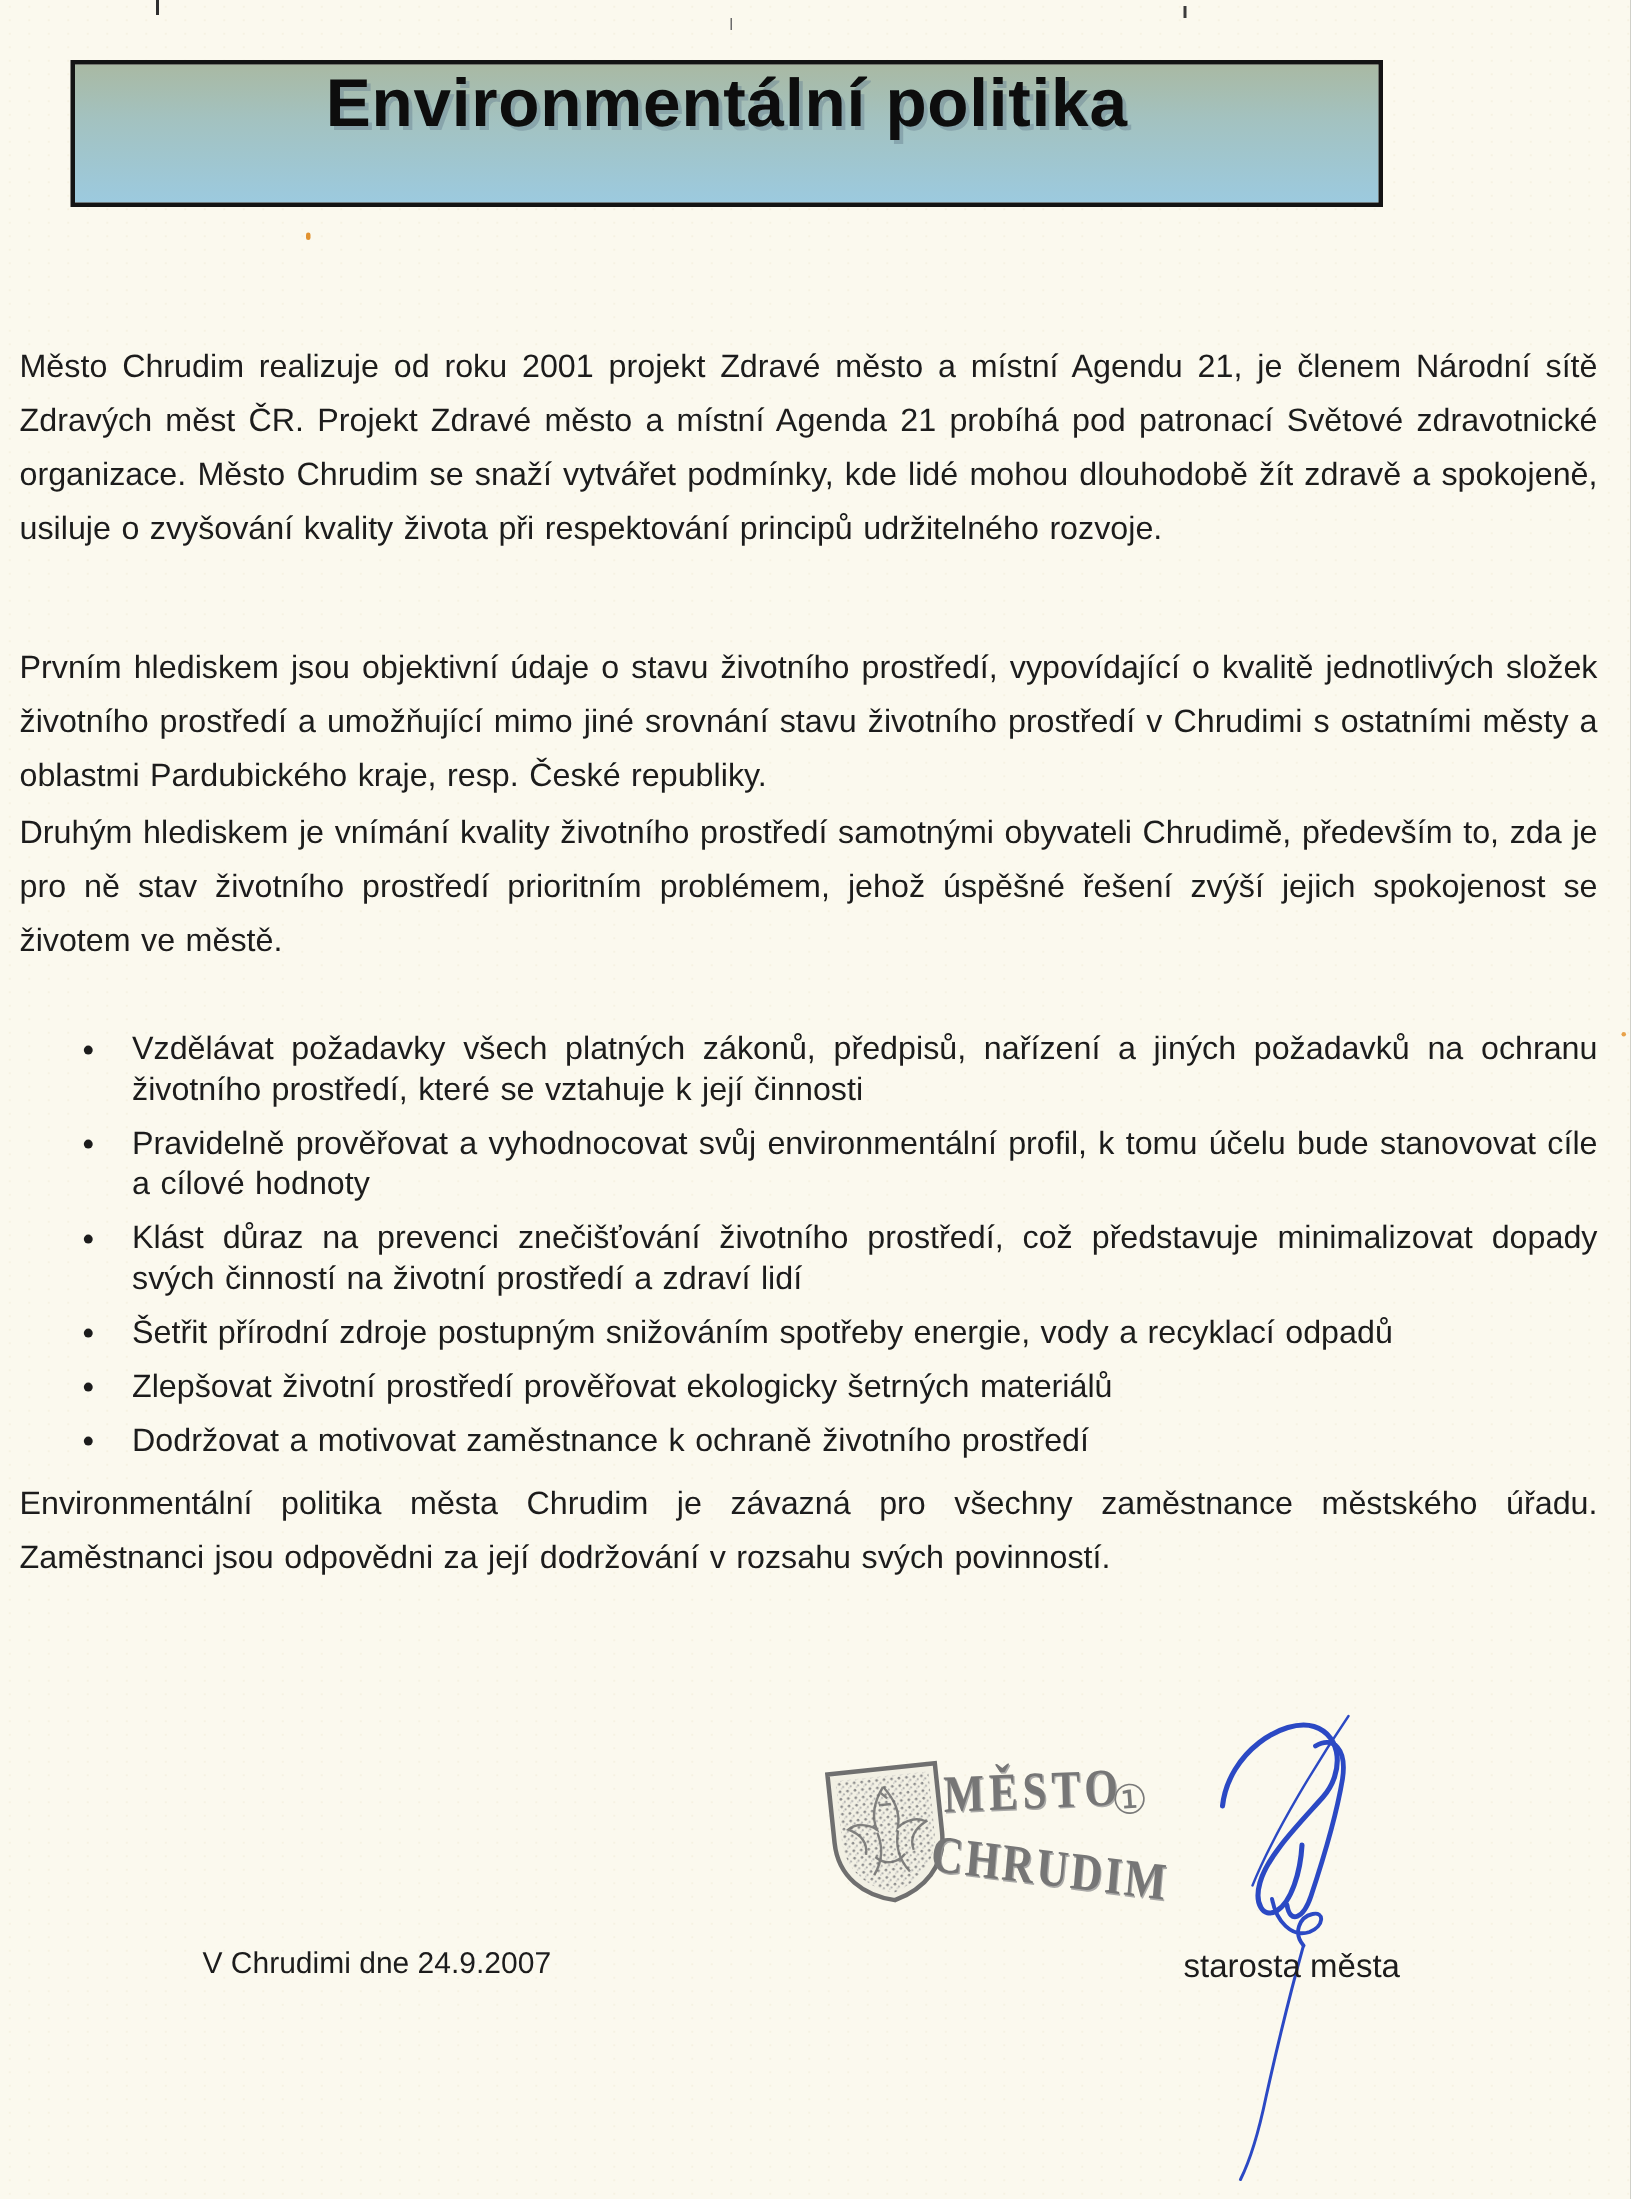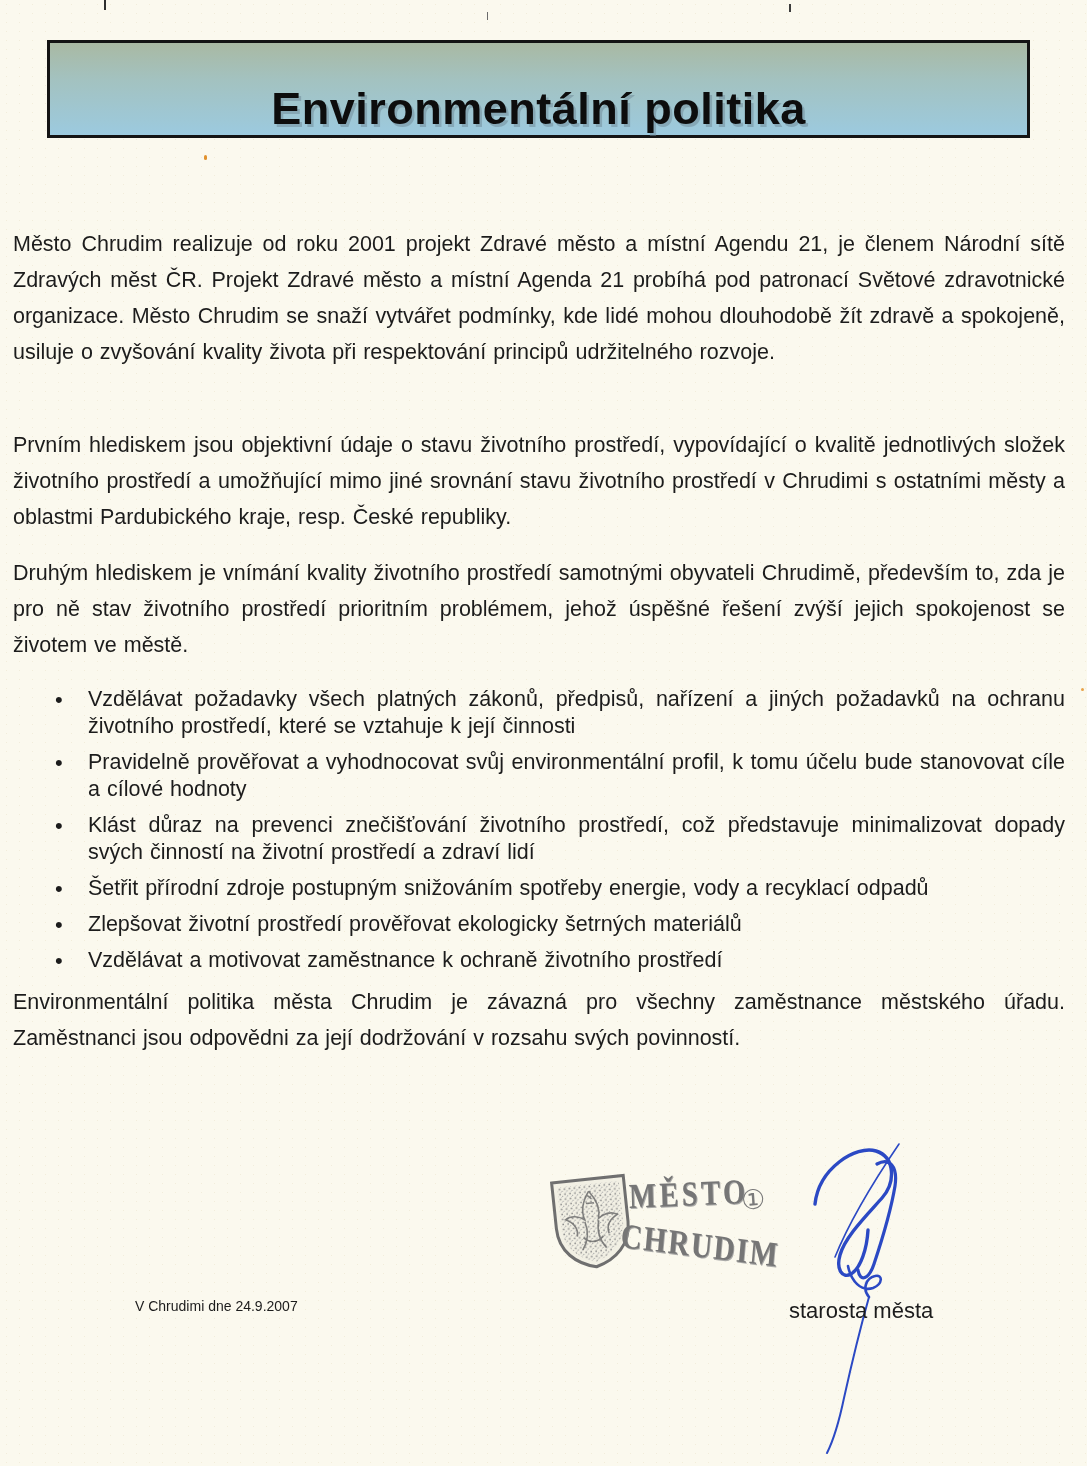--- a/index.html
+++ b/index.html
@@ -12,44 +12,44 @@
     width:1087px; height:1466px;
     margin:0 auto;
     background:#fbf9ee;
     background-image: radial-gradient(rgba(226,216,185,.35) .5px, transparent .7px);
     background-size: 13px 9px;
     overflow:hidden;
     color:#1c1c1c;
   }
   
   .banner {
-    position:absolute; left:47px; top:40px; width:983px; height:98px;
+    position:absolute; left:47px; top:40px; width:875px; height:98px;
     box-sizing:border-box;
     border:3px solid #141414;
     background:linear-gradient(180deg,#a9b9a3 0%, #a3c2c0 40%, #9ccadf 100%);
-    display:flex; align-items:flex-end; justify-content:center;
+    display:flex; align-items:flex-start; justify-content:center;
   }
   .banner h1 {
     margin:0;
     font-size:45px; font-weight:700; letter-spacing:.5px;
     color:#0d0d0d;
     text-shadow:2.5px 2.5px 0 rgba(110,135,150,.5);
   }
   
   .para, .intro, .closing {
     position:absolute; left:13px; width:1052px;
     margin:0;
     font-size:21.5px; line-height:36px;
     text-align:justify;
     word-spacing:1px;
   }
   .p1 { top:226px; }
   .p2 { top:339px; }
   .p3 { top:427px; }
-  .p4 { top:555px; }
+  .p4 { top:537px; }
   .intro { top:649px; text-align:left; }
   .closing { top:984px; }
 
   .bullets { position:absolute; left:13px; top:686px; width:1052px; }
   .bullet-row { display:flex; margin-bottom:9px; }
   .bullet-dot {
     flex:0 0 33px; margin-left:42px;
     font-size:22px; line-height:27px; text-align:left;
   }
   .bullet-text {
@@ -70,21 +70,21 @@
     transform-origin:left center;
   }
   .stamp-line1 { left:84px; top:14px; font-size:35px; letter-spacing:4px; transform:scaleX(.82) rotate(-2deg); }
   .stamp-line2 { left:76px; top:53px; font-size:35px; letter-spacing:2px; transform:scaleX(.84) rotate(6deg); }
   .stamp-symbol { position:absolute; left:196px; top:21px; font-size:27px; color:#7a7a7a; transform:rotate(-4deg); }
 
   
   .signature { position:absolute; left:790px; top:1140px; }
 
   
-  .dateline { position:absolute; left:135px; top:1298px; font-size:14px; }
+  .dateline { position:absolute; left:135px; top:1298px; font-size:20px; }
   .signer   { position:absolute; left:789px; top:1298px; font-size:22px; }
 
   
   .artifact { position:absolute; }
   .a1 { left:104px; top:0;  width:2px; height:10px; background:#2f2f2f; }
   .a2 { left:487px; top:12px; width:1px; height:8px; background:#6b6b6b; }
   .a3 { left:789px; top:4px; width:2px; height:8px; background:#3c3c3c; }
   .a4 { left:204px; top:155px; width:3px; height:5px; background:#e1922f; border-radius:2px; }
   .a5 { left:1081px; top:688px; width:3px; height:3px; background:#e8a24a; border-radius:2px; }
 </style>
@@ -124,21 +124,21 @@
     <div class="bullet-row">
       <span class="bullet-dot">•</span>
       <span class="bullet-text">Šetřit přírodní zdroje postupným snižováním spotřeby energie, vody a recyklací odpadů</span>
     </div>
     <div class="bullet-row">
       <span class="bullet-dot">•</span>
       <span class="bullet-text">Zlepšovat životní prostředí prověřovat ekologicky šetrných materiálů</span>
     </div>
     <div class="bullet-row">
       <span class="bullet-dot">•</span>
-      <span class="bullet-text">Vzdělávat a motivovat zaměstnance k ochraně životního prostředí</span>
+      <span class="bullet-text">Dodržovat a motivovat zaměstnance k ochraně životního prostředí</span>
     </div>
   </div>
 
   <p class="closing">Environmentální politika města Chrudim je závazná pro všechny zaměstnance městského úřadu. Zaměstnanci jsou odpovědni za její dodržování v rozsahu svých povinností.</p>
 
   <div class="stamp">
     <svg class="shield" width="80" height="96" viewBox="0 0 80 96">
       <defs>
         <pattern id="speck" width="5" height="5" patternUnits="userSpaceOnUse">
           <circle cx="1.2" cy="1.4" r="0.9" fill="#8d8d8d"></circle>

